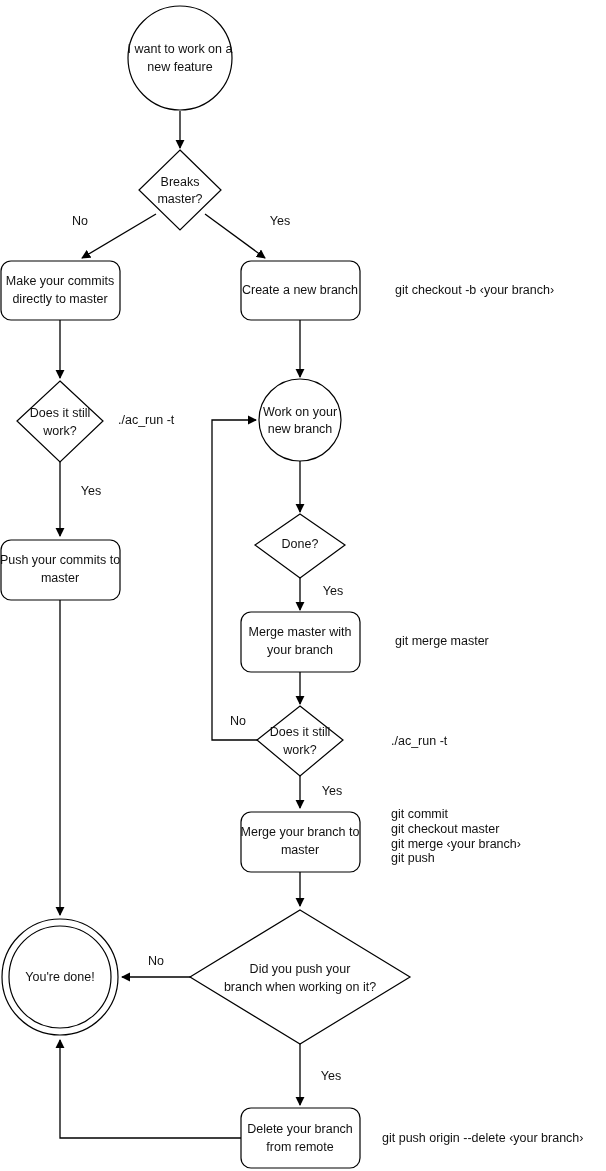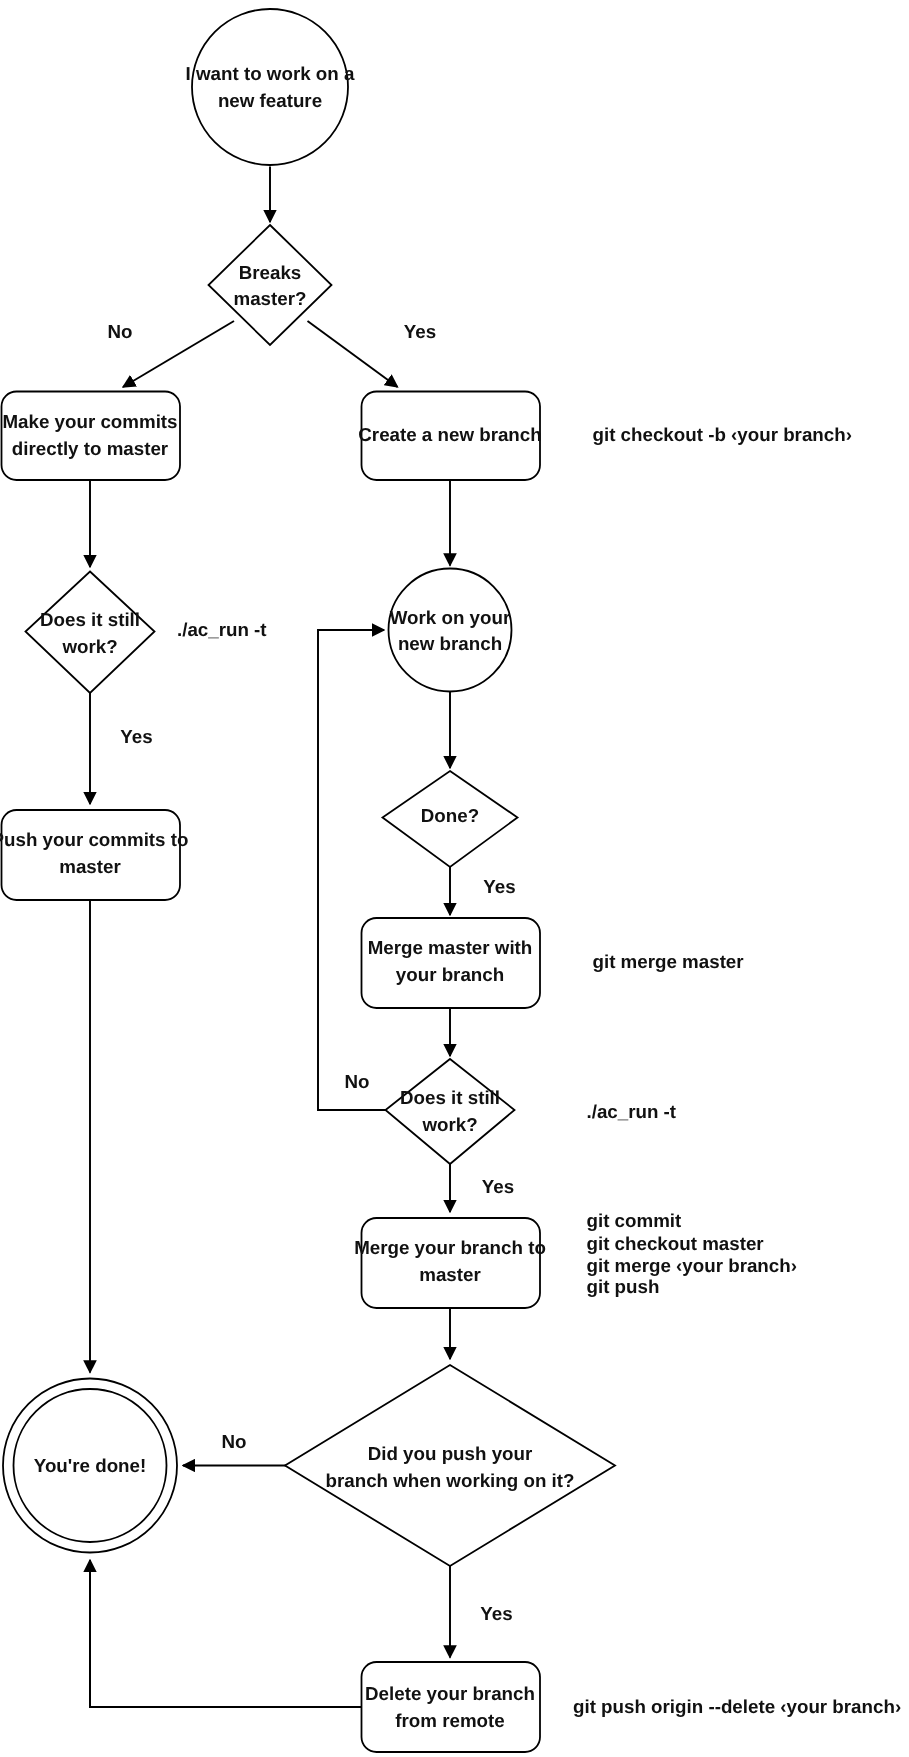--- a/index.html
+++ b/index.html
@@ -10,21 +10,20 @@
   body {
     width: 606px;
     height: 1171px;
     font-family: "Liberation Sans", sans-serif;
     overflow: hidden;
   }
   #flow-root {
     position: relative;
     width: 606px;
     height: 1049px;
-    font-weight: bold;
   }
   svg#flow-svg {
     display: block;
     width: 606px;
     height: 1171px;
   }
   .shape-stroke {
     fill: #ffffff;
     stroke: #000000;
     stroke-width: 1.2;

